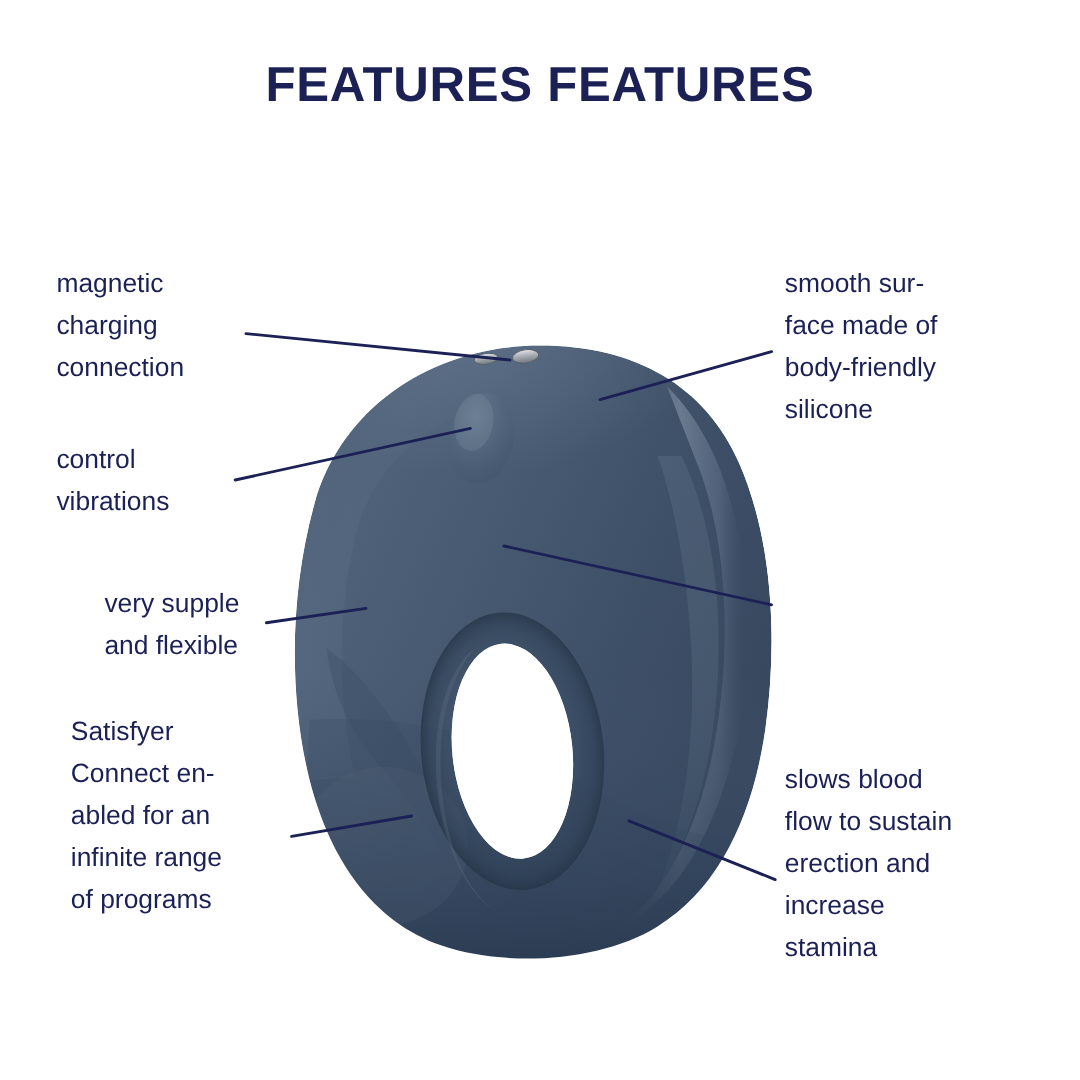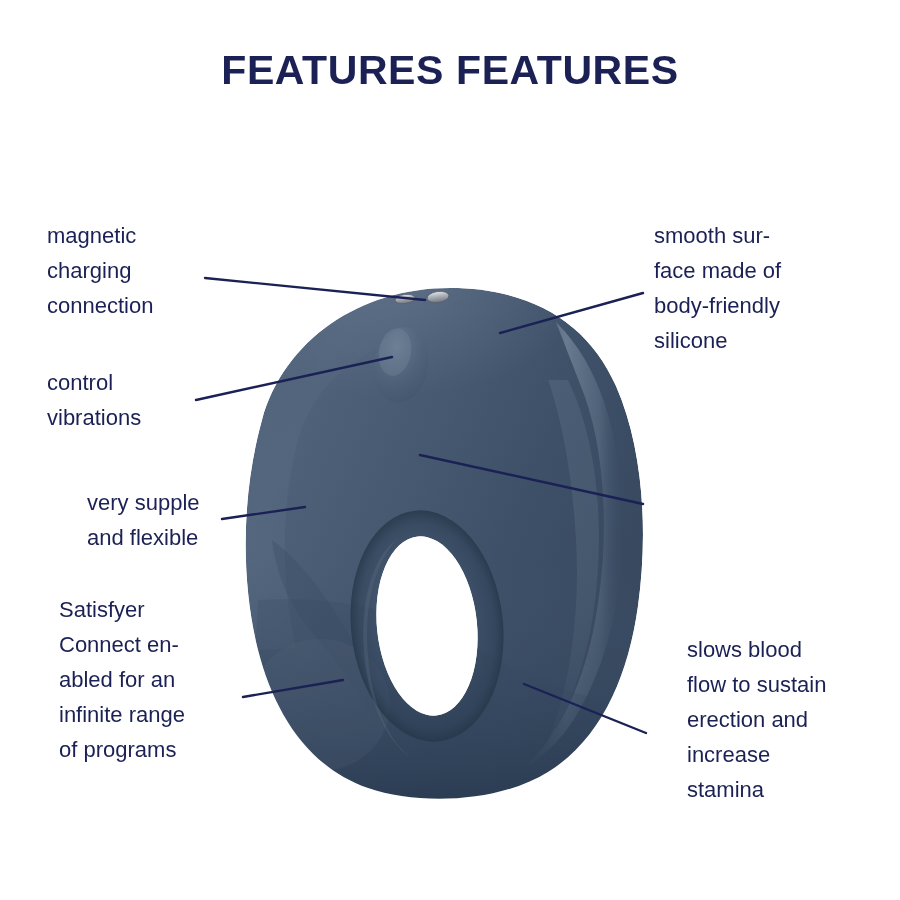--- a/index.html
+++ b/index.html
@@ -42,21 +42,21 @@
 
   
   #c-magnetic   { left: 47px;  top: 218px; }
   #c-control    { left: 47px;  top: 365px; }
   #c-supple     { left: 47px;  top: 485px; margin-left: 40px; }
   #c-connect    { left: 47px;  top: 592px; margin-left: 12px; }
 
   
   #c-smooth     { left: 654px; top: 218px; }
   #c-clitoral   { left: 654px; top: 443px; }
-  #c-blood      { left: 654px; top: 632px; margin-left: 33px; }
+  #c-blood      { left: 654px; top: 632px; }
 
   #art {
     position: absolute;
     left: 0;
     top: 0;
     width: 900px;
     height: 900px;
   }
 </style>
 </head>

